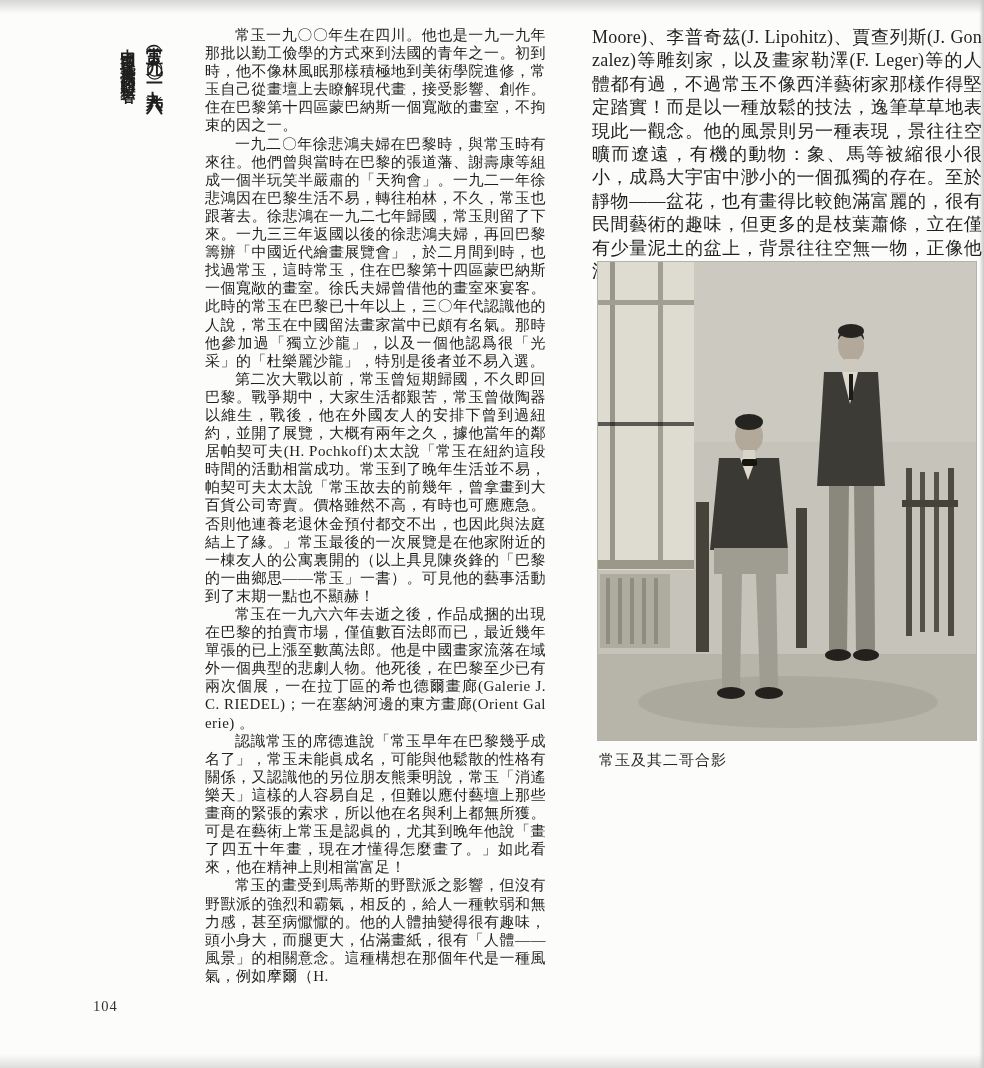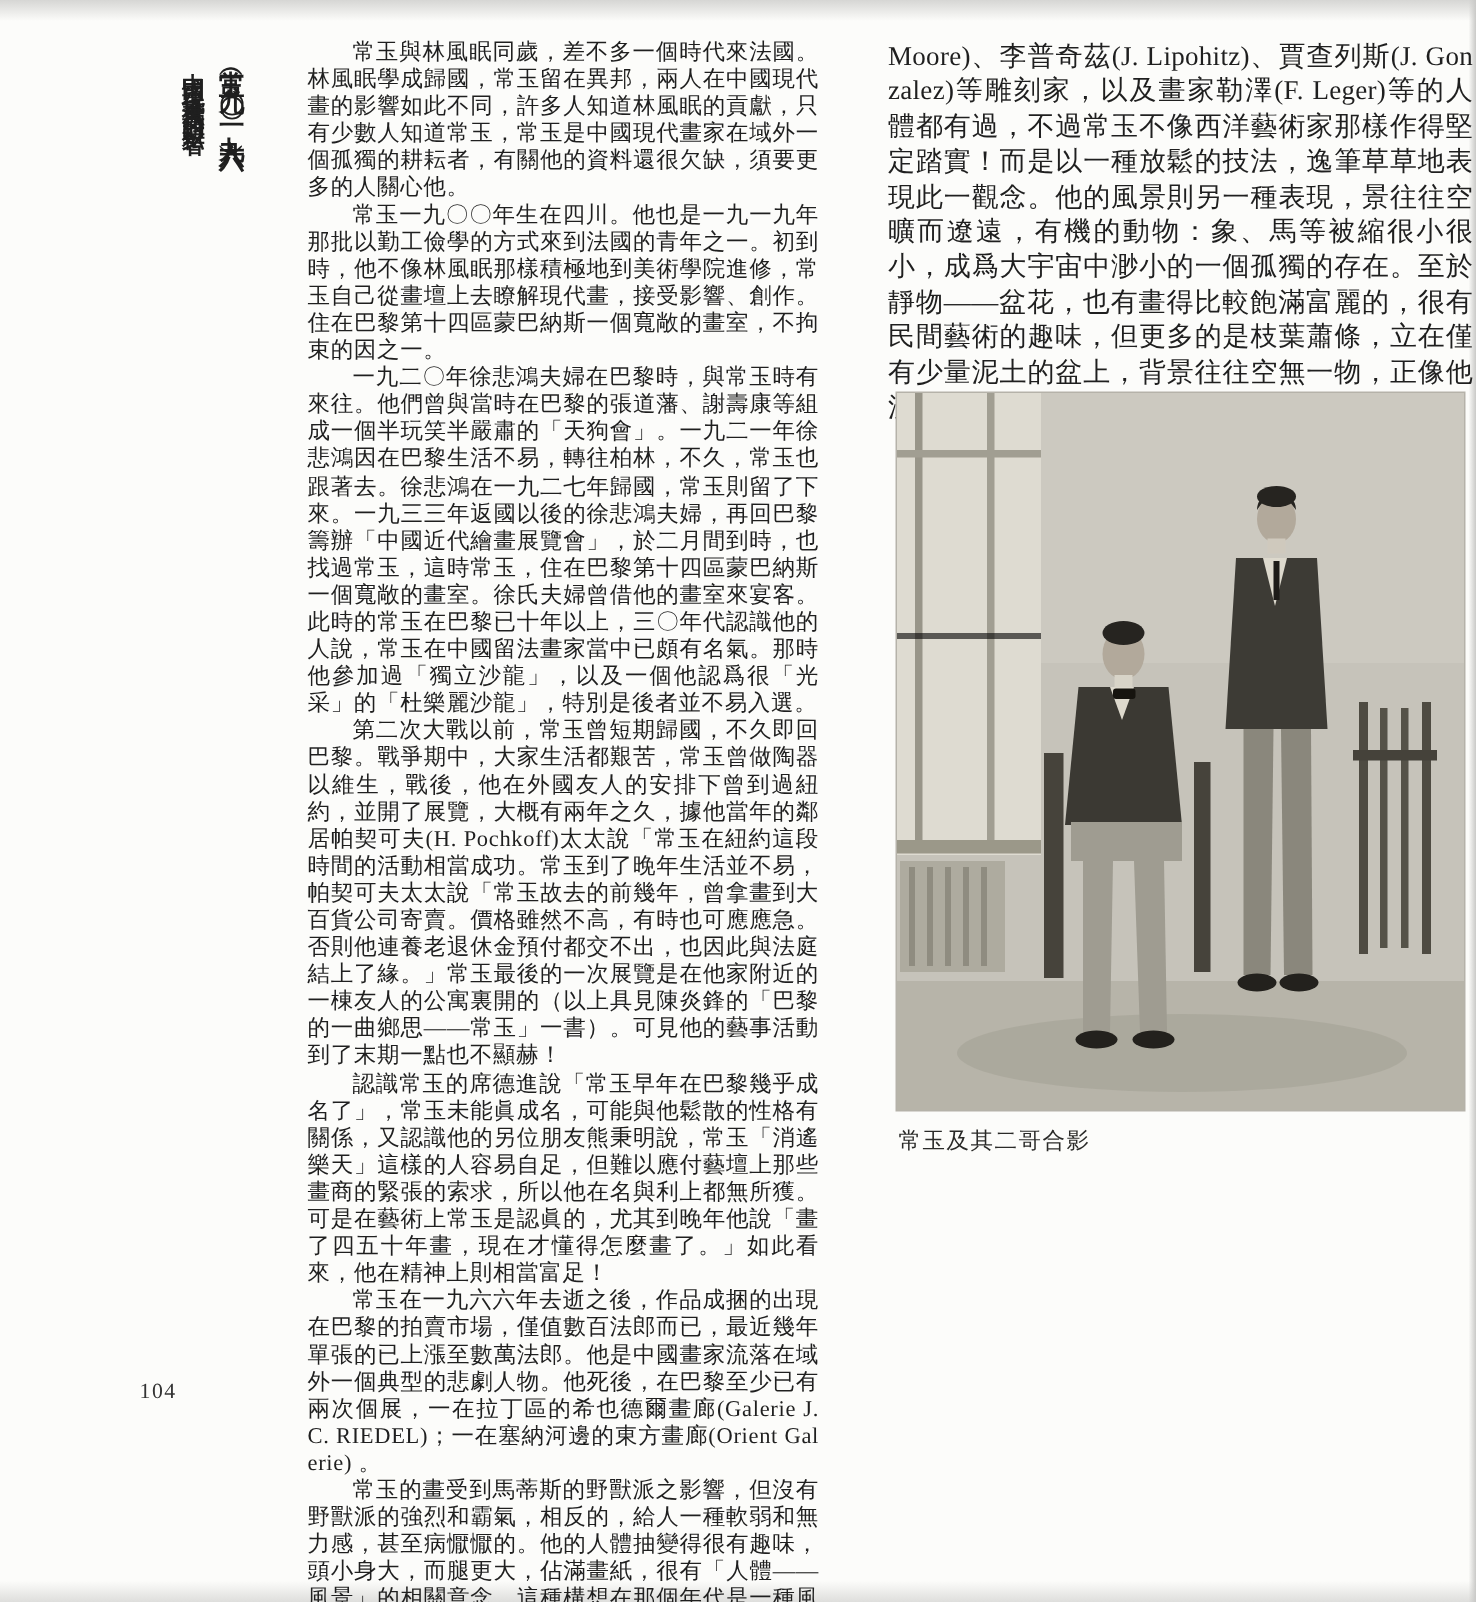--- a/index.html
+++ b/index.html
@@ -25,39 +25,38 @@
   .col p{margin:0;text-indent:2em;}
   .col-left{left:205px;top:26px;width:341px;font-size:15px;line-height:18.1px;letter-spacing:.45px;}
   .col-right{left:592px;top:26px;width:390px;font-size:18px;line-height:23.4px;letter-spacing:.2px;}
   .col-right p{text-indent:0;}
 
   .photo{position:absolute;left:598px;top:262px;width:378px;height:478px;
     background:#c6c3ba;box-shadow:0 0 0 1px #b5b2a9;}
   .photo svg{display:block;width:100%;height:100%;}
   .caption{position:absolute;left:599px;top:751px;font-size:15px;letter-spacing:1px;color:#2a2a28;}
 
-  .pagenum{position:absolute;left:93px;top:920px;font-size:14.5px;letter-spacing:1px;color:#333;}
+  .pagenum{position:absolute;left:93px;top:998px;font-size:14.5px;letter-spacing:1px;color:#333;}
 </style>
 </head>
 <body>
 
 <div class="scan-top"></div>
 <div class="scan-bottom"></div>
 <div class="scan-right"></div>
 
 <div class="vtitle main">常玉（一九〇〇～一九六六）</div>
 <div class="vtitle sub">中國現代畫孤獨的耕耘者</div>
 
 <div class="col col-left">
-  <p>常玉與林風眠同歲，差不多一個時代來法國。林風眠學成歸國，常玉留在異邦，兩人在中國現代畫的影響如此不同，許多人知道林風眠的貢獻，只有少數人知道常玉，常玉是中國現代畫家在域外一個孤獨的耕耘者，有關他的資料還很欠缺，須要更多的人關心他。</p>
   <p>常玉一九〇〇年生在四川。他也是一九一九年那批以勤工儉學的方式來到法國的青年之一。初到時，他不像林風眠那樣積極地到美術學院進修，常玉自己從畫壇上去瞭解現代畫，接受影響、創作。住在巴黎第十四區蒙巴納斯一個寬敞的畫室，不拘束的因之一。</p>
   <p>一九二〇年徐悲鴻夫婦在巴黎時，與常玉時有來往。他們曾與當時在巴黎的張道藩、謝壽康等組成一個半玩笑半嚴肅的「天狗會」。一九二一年徐悲鴻因在巴黎生活不易，轉往柏林，不久，常玉也跟著去。徐悲鴻在一九二七年歸國，常玉則留了下來。一九三三年返國以後的徐悲鴻夫婦，再回巴黎籌辦「中國近代繪畫展覽會」，於二月間到時，也找過常玉，這時常玉，住在巴黎第十四區蒙巴納斯一個寬敞的畫室。徐氏夫婦曾借他的畫室來宴客。此時的常玉在巴黎已十年以上，三〇年代認識他的人說，常玉在中國留法畫家當中已頗有名氣。那時他參加過「獨立沙龍」，以及一個他認爲很「光采」的「杜樂麗沙龍」，特別是後者並不易入選。</p>
   <p>第二次大戰以前，常玉曾短期歸國，不久即回巴黎。戰爭期中，大家生活都艱苦，常玉曾做陶器以維生，戰後，他在外國友人的安排下曾到過紐約，並開了展覽，大概有兩年之久，據他當年的鄰居帕契可夫(H. Pochkoff)太太說「常玉在紐約這段時間的活動相當成功。常玉到了晚年生活並不易，帕契可夫太太說「常玉故去的前幾年，曾拿畫到大百貨公司寄賣。價格雖然不高，有時也可應應急。否則他連養老退休金預付都交不出，也因此與法庭結上了緣。」常玉最後的一次展覽是在他家附近的一棟友人的公寓裏開的（以上具見陳炎鋒的「巴黎的一曲鄉思——常玉」一書）。可見他的藝事活動到了末期一點也不顯赫！</p>
+  <p>常玉在一九六六年去逝之後，作品成捆的出現在巴黎的拍賣市場，僅值數百法郎而已，最近幾年單張的已上漲至數萬法郎。他是中國畫家流落在域外一個典型的悲劇人物。他死後，在巴黎至少已有兩次個展，一在拉丁區的希也德爾畫廊(Galerie J. C. RIEDEL)；一在塞納河邊的東方畫廊(Orient Galerie) 。</p>
   <p>認識常玉的席德進說「常玉早年在巴黎幾乎成名了」，常玉未能眞成名，可能與他鬆散的性格有關係，又認識他的另位朋友熊秉明說，常玉「消遙樂天」這樣的人容易自足，但難以應付藝壇上那些畫商的緊張的索求，所以他在名與利上都無所獲。可是在藝術上常玉是認眞的，尤其到晚年他說「畫了四五十年畫，現在才懂得怎麼畫了。」如此看來，他在精神上則相當富足！</p>
-  <p>常玉在一九六六年去逝之後，作品成捆的出現在巴黎的拍賣市場，僅值數百法郎而已，最近幾年單張的已上漲至數萬法郎。他是中國畫家流落在域外一個典型的悲劇人物。他死後，在巴黎至少已有兩次個展，一在拉丁區的希也德爾畫廊(Galerie J. C. RIEDEL)；一在塞納河邊的東方畫廊(Orient Galerie) 。</p>
   <p>常玉的畫受到馬蒂斯的野獸派之影響，但沒有野獸派的強烈和霸氣，相反的，給人一種軟弱和無力感，甚至病懨懨的。他的人體抽變得很有趣味，頭小身大，而腿更大，佔滿畫紙，很有「人體——風景」的相關意念。這種構想在那個年代是一種風氣，例如摩爾（H.</p>
 </div>
 
 <div class="col col-right">
   <p>Moore)、李普奇茲(J. Lipohitz)、賈查列斯(J. Gonzalez)等雕刻家，以及畫家勒澤(F. Leger)等的人體都有過，不過常玉不像西洋藝術家那樣作得堅定踏實！而是以一種放鬆的技法，逸筆草草地表現此一觀念。他的風景則另一種表現，景往往空曠而遼遠，有機的動物：象、馬等被縮很小很小，成爲大宇宙中渺小的一個孤獨的存在。至於靜物——盆花，也有畫得比較飽滿富麗的，很有民間藝術的趣味，但更多的是枝葉蕭條，立在僅有少量泥土的盆上，背景往往空無一物，正像他漂泊異鄉的孤獨身軀，找不到廣厚故地的滋養。</p>
 </div>
 
 <div class="photo">
   <svg viewBox="0 0 378 478">
 

